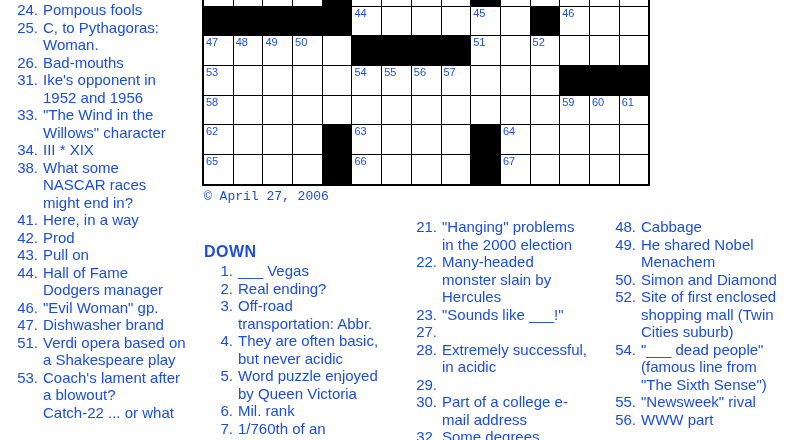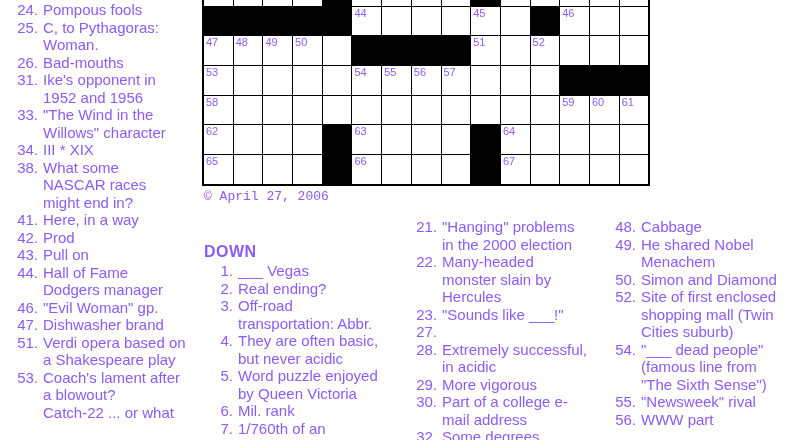--- a/index.html
+++ b/index.html
@@ -1,18 +1,18 @@
 <!DOCTYPE html>
 <html><head>
 <meta charset="utf-8">
 <style>
   html,body{margin:0;padding:0;background:#fff;}
   #page{
     position:relative;width:800px;height:440px;overflow:hidden;
-    background:#fff;color:#8b5cf6;
+    background:#fff;color:#1d4ed8;
     font-family:"Liberation Sans",sans-serif;font-size:15px;
   }
   .clue-col{position:absolute;}
   .clue-line{display:flex;line-height:17.5px;white-space:nowrap;}
   .clue-num{flex:none;text-align:right;}
   .clue-text{margin-left:5px;}
   #col-across{left:0;top:1px;}
   #col-across .clue-num{width:38px;}
   #col-down{left:195px;top:262px;}
   #col-down .clue-num{width:38px;}
@@ -373,21 +373,20 @@
       <div class="clue-line">
         <span class="clue-num">28.</span>
         <span class="clue-text">Extremely successful,</span>
       </div>
       <div class="clue-line">
         <span class="clue-num"></span>
         <span class="clue-text">in acidic</span>
       </div>
       <div class="clue-line">
         <span class="clue-num">29.</span>
-        <span class="clue-text">More vigorous</span>
       </div>
       <div class="clue-line">
         <span class="clue-num">30.</span>
         <span class="clue-text">Part of a college e-</span>
       </div>
       <div class="clue-line">
         <span class="clue-num"></span>
         <span class="clue-text">mail address</span>
       </div>
       <div class="clue-line">

